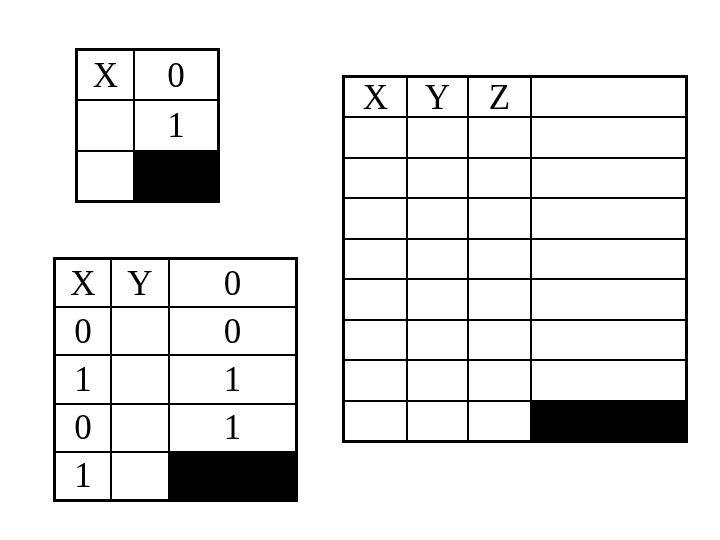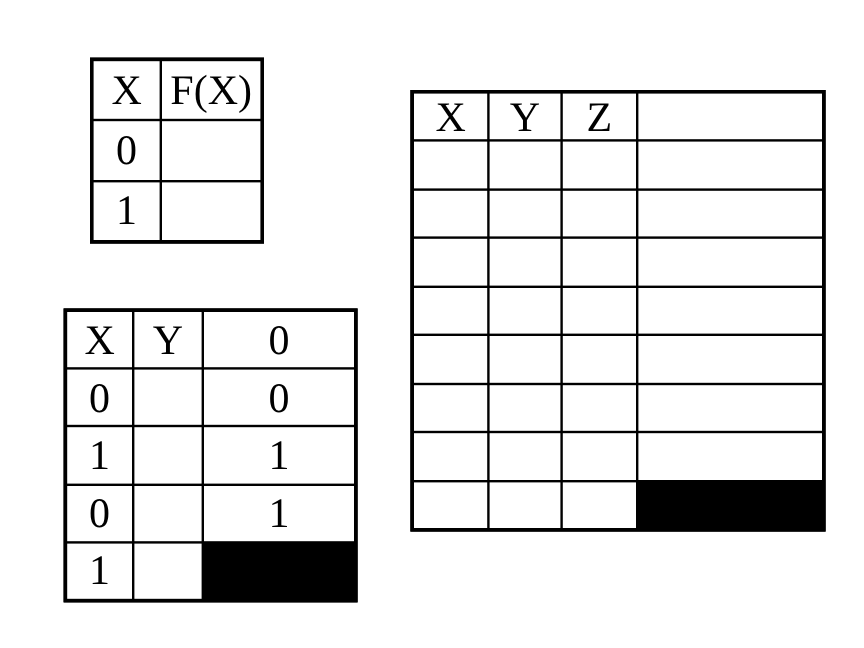--- a/index.html
+++ b/index.html
@@ -51,21 +51,20 @@
     grid-template-rows: repeat(9, 1fr);
   }
 </style>
 </head>
 <body>
 
 <div class="stage">
 
   <div class="tbl" id="t1">
     <div class="cell">X</div>
-    <div class="cell">F(X)</div>
 
     <div class="cell">0</div>
     <div class="cell"></div>
 
     <div class="cell">1</div>
     <div class="cell"></div>
   </div>
 
   <div class="tbl" id="t2">
     <div class="cell">X</div>

